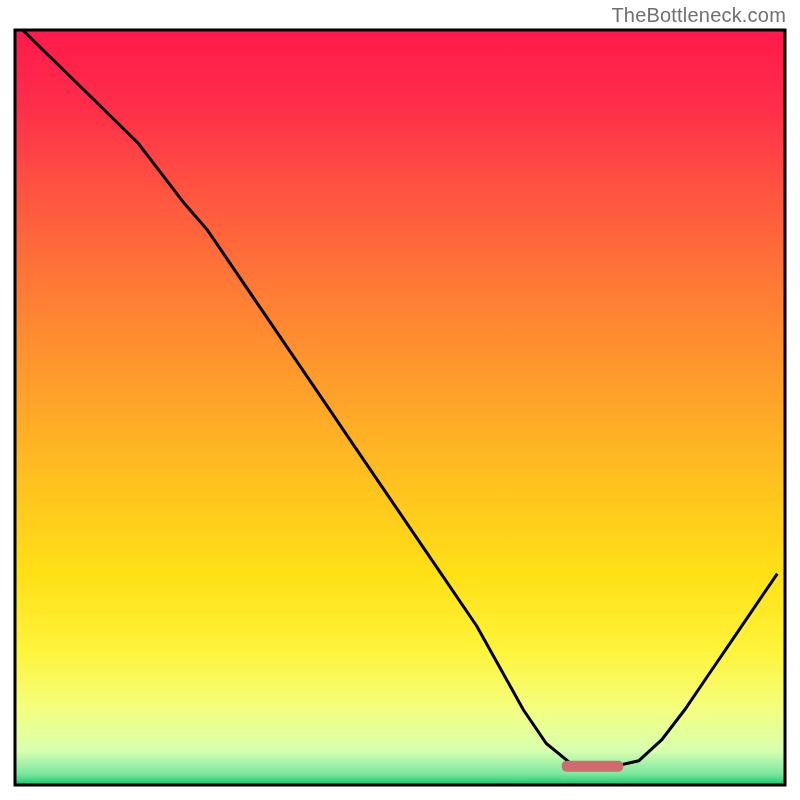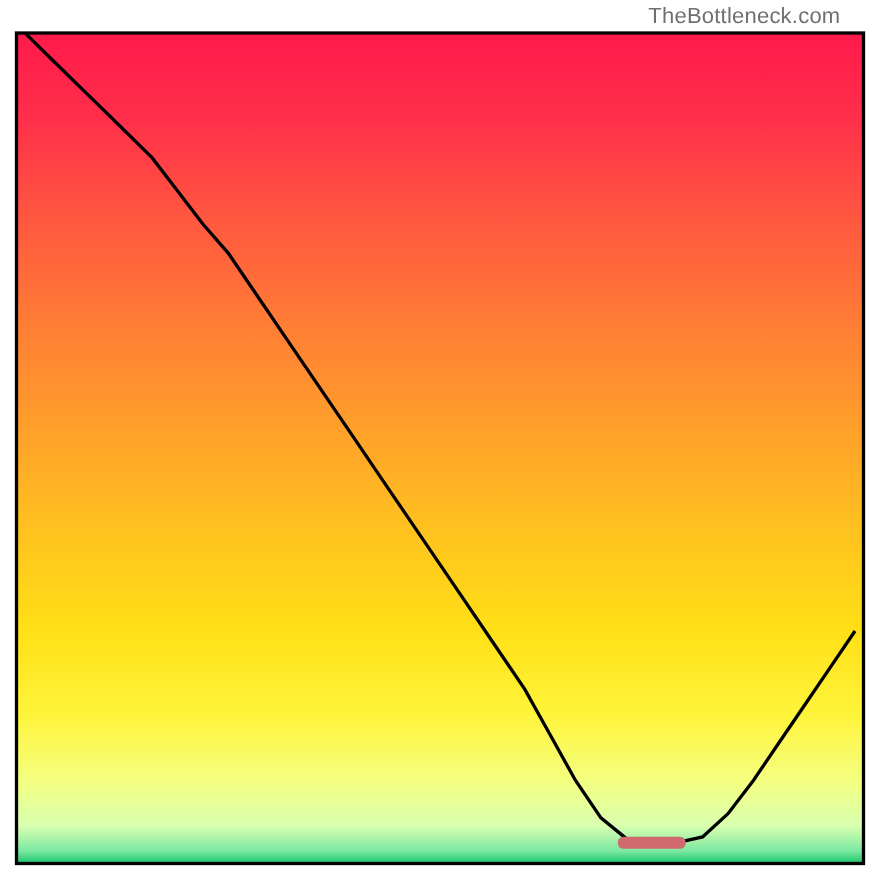--- a/index.html
+++ b/index.html
@@ -12,21 +12,21 @@
     overflow: hidden;
   }
   .container {
     position: relative;
     width: 800px;
     height: 800px;
   }
   .watermark {
     position: absolute;
     top: 4px;
-    right: 36px;
+    right: 14px;
     color: #6f6f6f;
     font-size: 20px;
     font-weight: 400;
     letter-spacing: 0.2px;
     user-select: none;
   }
   svg {
     display: block;
   }
 </style>

